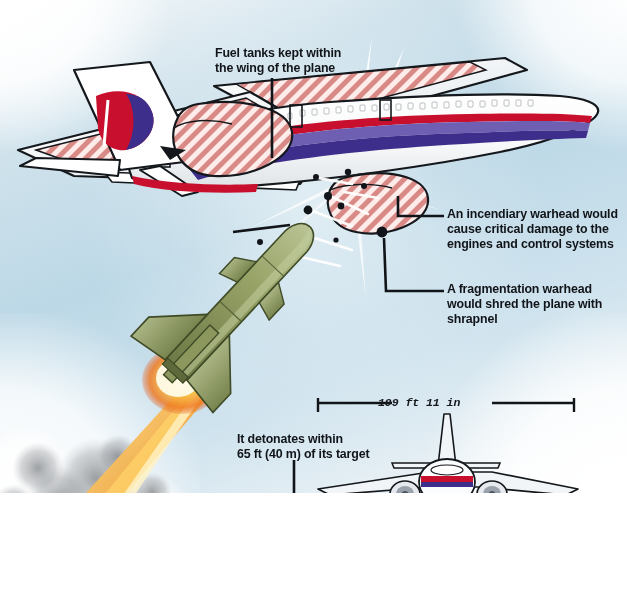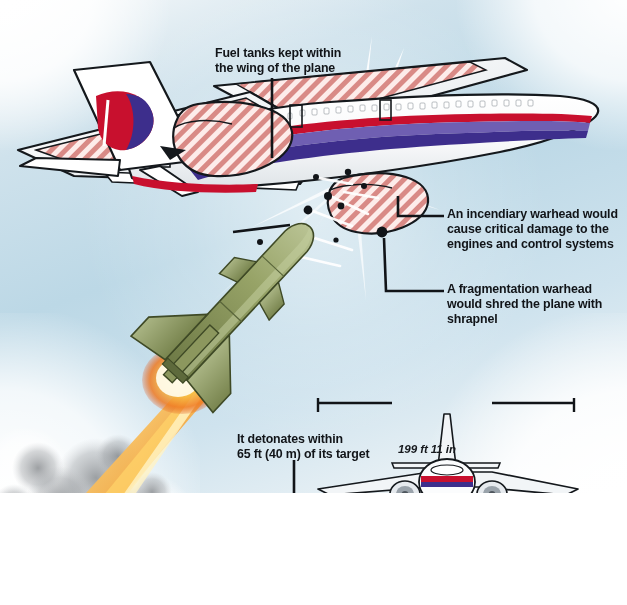--- a/index.html
+++ b/index.html
@@ -29,25 +29,24 @@
     letter-spacing:-0.15px;
     white-space:pre-line;
   }
   #cap-fuel{left:215px;top:46px;}
   #cap-sa11{left:110px;top:222px;}
   #cap-incendiary{left:447px;top:207px;}
   #cap-fragmentation{left:447px;top:282px;}
   #cap-detonate{left:237px;top:432px;}
 
   #dim-label{
-    position:absolute;left:398px;top:396px;
-    font-family:Liberation Sans, sans-serif;
+    position:absolute;left:378px;top:396px;
+    font-family:Liberation Mono, monospace;
     font-style:italic;font-weight:bold;font-size:11.6px;color:#15181c;
     letter-spacing:-0.1px;
-    margin-top:46px;
   }
   #watermark{
     position:absolute;left:459px;top:569px;
     font-family:"DejaVu Sans", sans-serif;
     font-size:15px;color:#ffffff;opacity:.92;
     text-shadow:0 1px 2px rgba(90,110,125,.55);
     letter-spacing:1px;
   }
 </style>
 </head>

